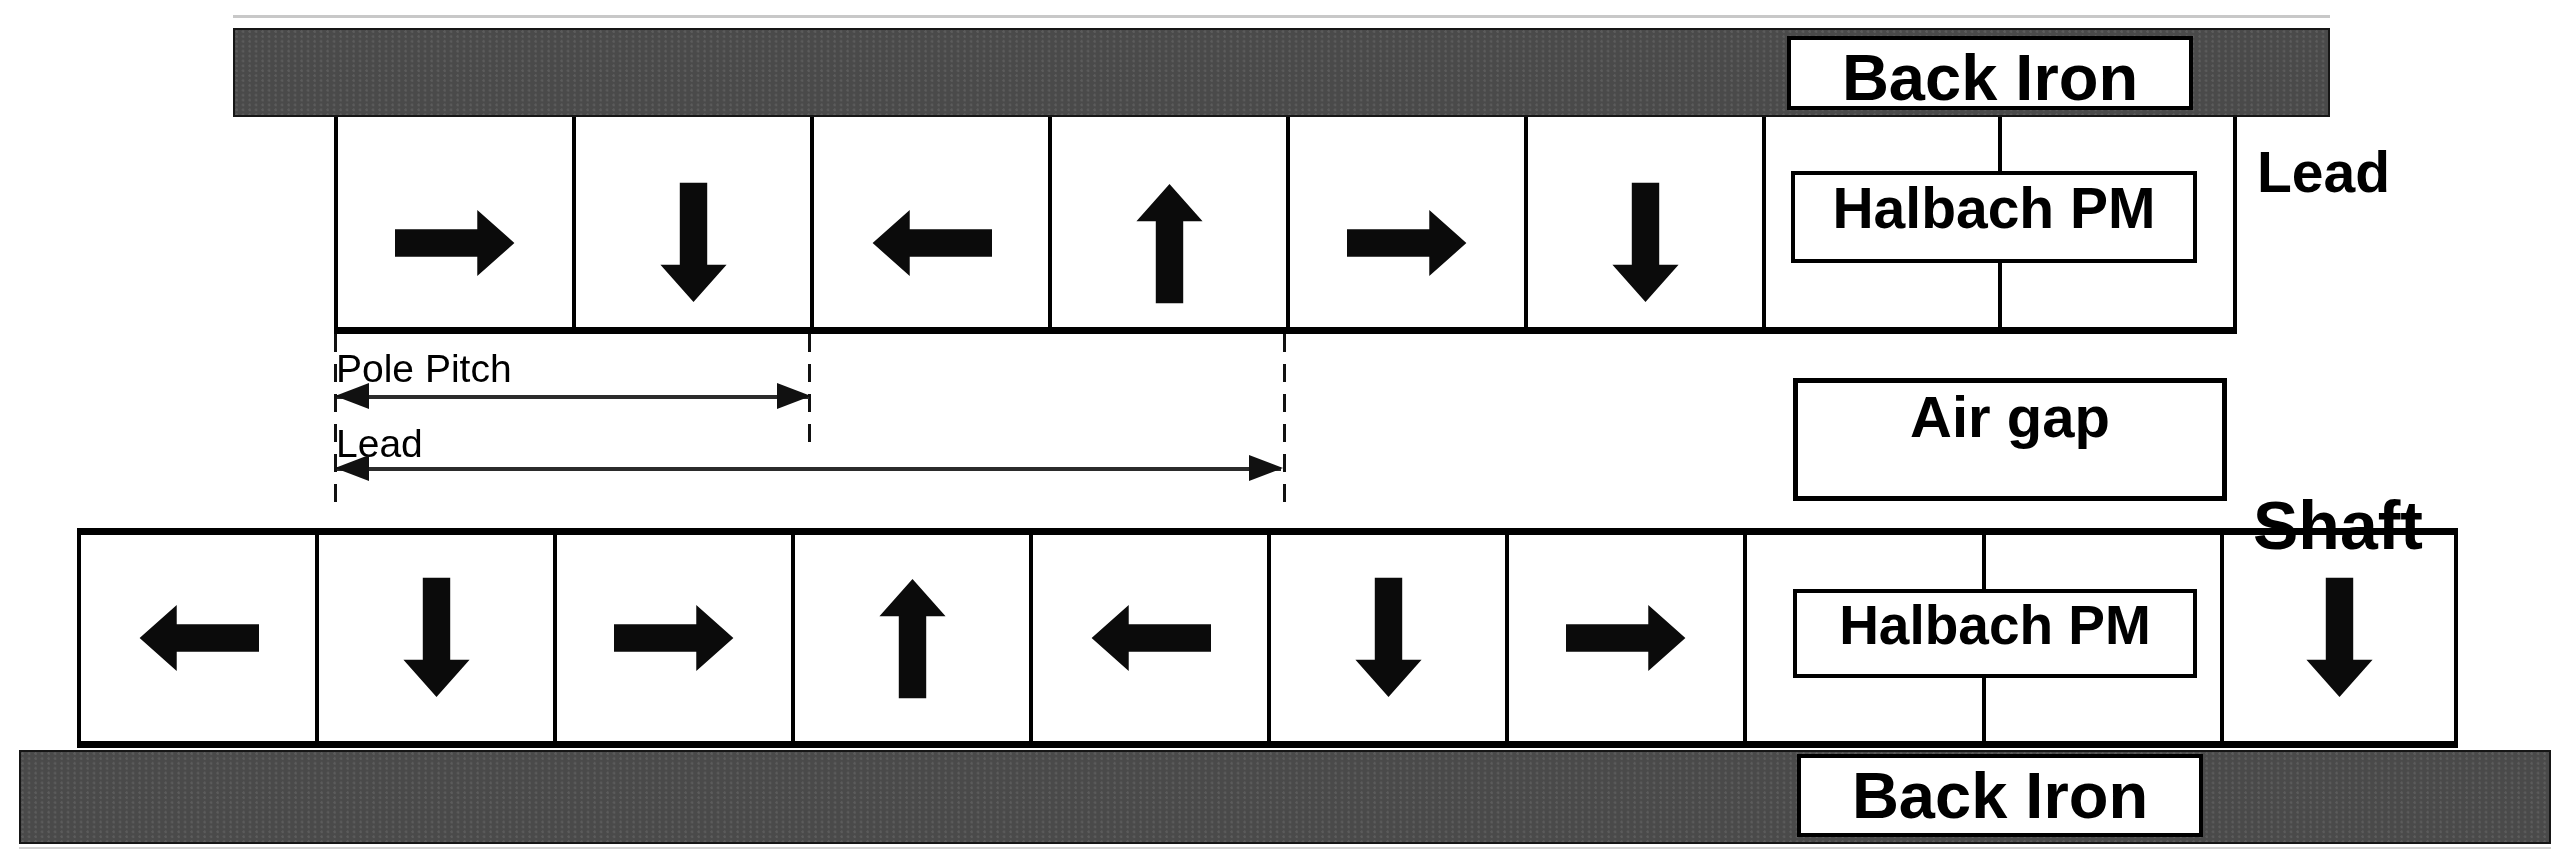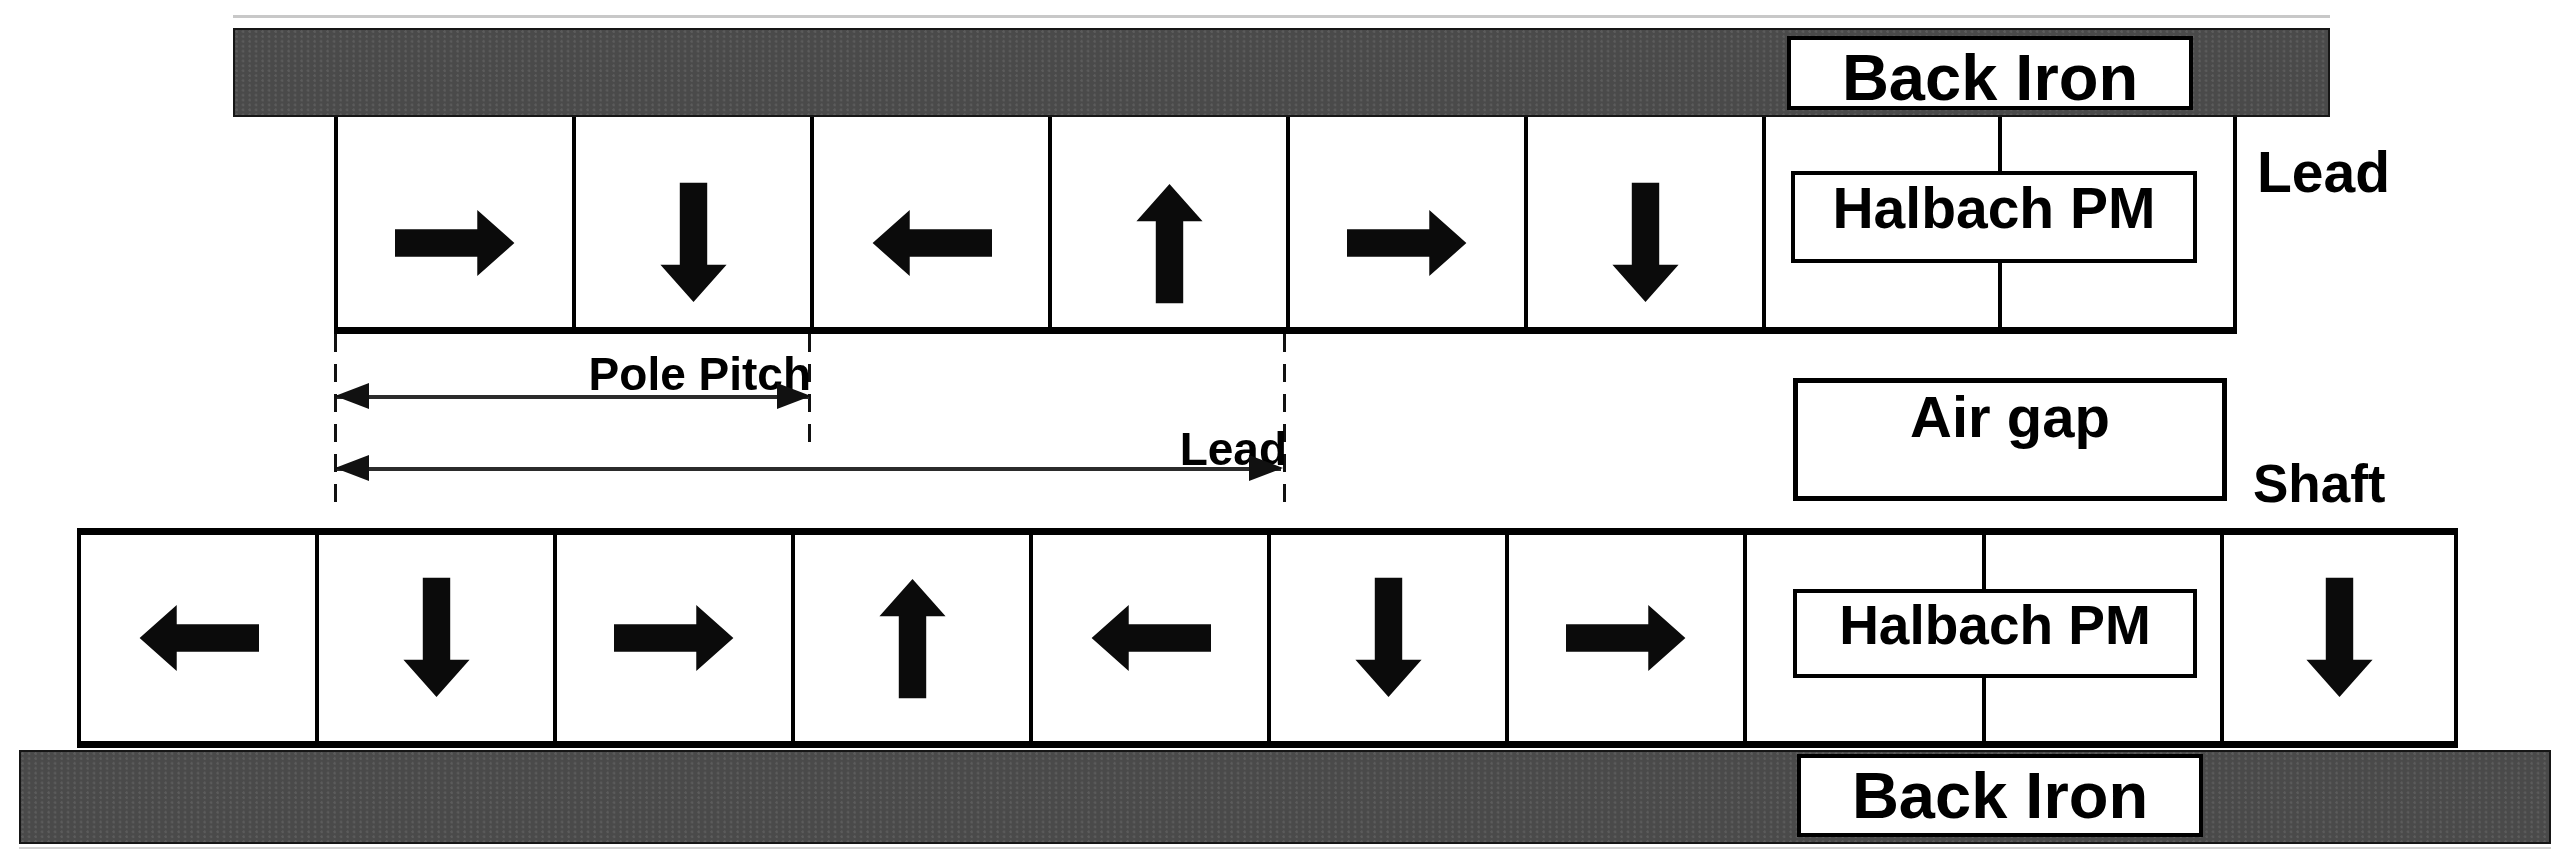--- a/index.html
+++ b/index.html
@@ -71,21 +71,21 @@
   }
   .box-back-iron-top{left:1787px;top:36px;width:406px;height:74px;font-size:65px;}
   .box-halbach-top{left:1791px;top:171px;width:406px;height:92px;font-size:57px;}
   .box-air-gap{left:1793px;top:378px;width:434px;height:123px;border-width:5.7px;font-size:58px;}
   .box-halbach-bottom{left:1793px;top:589px;width:404px;height:89px;font-size:55px;}
   .box-back-iron-bottom{left:1797px;top:754px;width:406px;height:83px;font-size:65px;z-index:7;}
   .side-label{
     position:absolute;font-weight:700;z-index:6;white-space:nowrap;
   }
   .ring-label{left:2257px;top:139px;font-size:57px;}
-  .shaft-label{left:2253px;top:453px;font-size:53px;}
+  .shaft-label{left:2253px;top:486px;font-size:68px;}
   
   .vdash{
     position:absolute;width:3.2px;z-index:4;
     background:repeating-linear-gradient(to bottom,#111 0 18px,transparent 18px 30px);
   }
   .vd1{left:334px;top:334px;height:176px;}
   .vd2{left:808px;top:334px;height:112px;}
   .vd3{left:1283px;top:334px;height:176px;}
   .dim-line{position:absolute;height:4px;background:#2b2b2b;z-index:5;}
   .dim-line::before{
@@ -94,21 +94,21 @@
     border-right:34px solid #111;
   }
   .dim-line::after{
     content:"";position:absolute;right:-1.6px;top:-12px;
     border-top:13.7px solid transparent;border-bottom:13.7px solid transparent;
     border-left:34px solid #111;
   }
   .dim-pole-pitch{left:337px;top:395px;width:472px;}
   .dim-lead{left:337px;top:467px;width:944px;}
   .dim-label{
-    position:absolute;text-align:right;font-weight:700;font-size:46px;z-index:5;white-space:nowrap;
+    position:absolute;text-align:left;font-weight:400;font-size:39px;z-index:5;white-space:nowrap;
   }
   .lbl-pole-pitch{left:336px;width:475px;top:347px;}
   .lbl-lead{left:336px;width:951px;top:422px;}
 </style>
 </head>
 <body>
 
 <div id="stage" style="--iron: #4a4a4a; --iron-dot: #5c5c5c;">
 
   <div class="faint-line" style="left:233px;top:15.4px;width:2097px;"></div>

